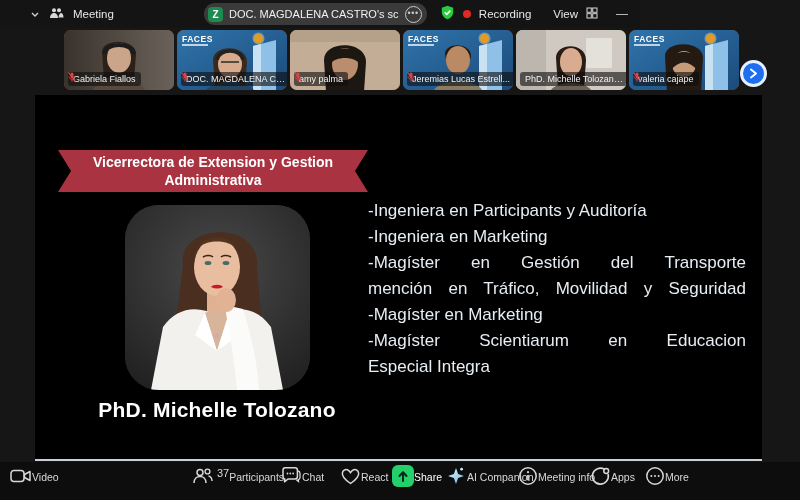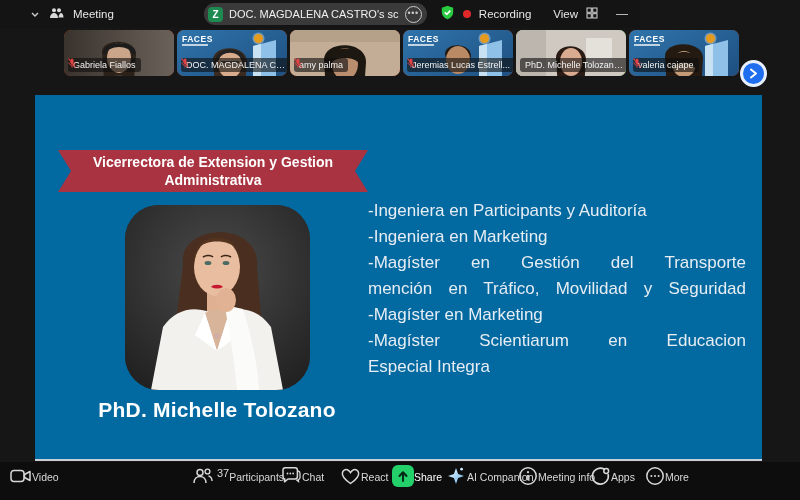--- a/index.html
+++ b/index.html
@@ -19,39 +19,39 @@
   .z-badge{width:15px;height:15px;border-radius:4px;background:#1d8a50;color:#fff;
     font-size:10px;font-weight:bold;display:flex;align-items:center;justify-content:center;}
   .pill-title{color:#f0f0f0;font-size:11px;white-space:nowrap;}
   .pill-more{width:15px;height:15px;border-radius:50%;border:1.2px solid #c9c9c9;color:#c9c9c9;
     font-size:9px;line-height:13px;text-align:center;letter-spacing:.5px;}
   .topbar-right{position:absolute;right:12px;top:0;height:28px;display:flex;align-items:center;gap:8px;}
   .rec-dot{width:8px;height:8px;border-radius:50%;background:#e02828;}
   .minimize{color:#cccccc;font-size:12px;margin-left:10px;}
   
   .filmstrip{position:absolute;left:64px;top:30px;display:flex;gap:3px;}
-  .tile{position:relative;width:110px;height:46px;border-radius:7px;overflow:hidden;background:#c2410c;}
+  .tile{position:relative;width:110px;height:60px;border-radius:7px;overflow:hidden;background:#c2410c;}
   .tile.active{box-shadow:0 0 0 2px #35c75a inset;border-radius:7px;}
   .tile svg{position:absolute;left:0;top:0;}
   .name-pill{
     position:absolute;left:4px;bottom:4px;display:flex;align-items:center;gap:3px;
     background:rgba(15,15,15,.62);border-radius:3px;padding:2px 5px;max-width:100px;
   }
   .name-pill span{color:#f2f2f2;font-size:9px;white-space:nowrap;overflow:hidden;text-overflow:ellipsis;}
   .faces-logo{position:absolute;left:5px;top:4px;color:#fff;font-size:8.5px;font-weight:bold;letter-spacing:.5px;}
   .faces-sub{position:absolute;left:5px;top:14px;width:26px;height:2px;background:rgba(255,255,255,.7);}
   .faces-badge{position:absolute;right:24px;top:4px;width:9px;height:9px;border-radius:50%;
     background:#e59b1e;box-shadow:0 0 0 1.5px rgba(255,255,255,.35);}
   .next-btn{
     position:absolute;left:740px;top:60px;width:27px;height:27px;border-radius:50%;
     background:#1f6ef0;border:3px solid #e8f0fe;box-sizing:border-box;
     display:flex;align-items:center;justify-content:center;cursor:pointer;
   }
   
-  .slide{position:absolute;left:35px;top:95px;width:727px;height:366px;background:#0369a1;
+  .slide{position:absolute;left:35px;top:95px;width:727px;height:366px;background:#000000;
     border-bottom:2px solid #c8cfd6;box-sizing:border-box;}
   .ribbon{
     position:absolute;left:23px;top:55px;width:310px;height:42px;background:#a93340;
     clip-path:polygon(0 0,100% 0,calc(100% - 13px) 50%,100% 100%,0 100%,13px 50%);
     display:flex;flex-direction:column;align-items:center;justify-content:center;
   }
   .ribbon div{color:#fff;font-size:14px;font-weight:bold;line-height:18px;text-align:center;}
   .photo{position:absolute;left:90px;top:110px;width:185px;height:185px;border-radius:34px;
     overflow:hidden;background:#2a2a2a;}
   .person-name{position:absolute;left:42px;top:303px;width:280px;text-align:center;

